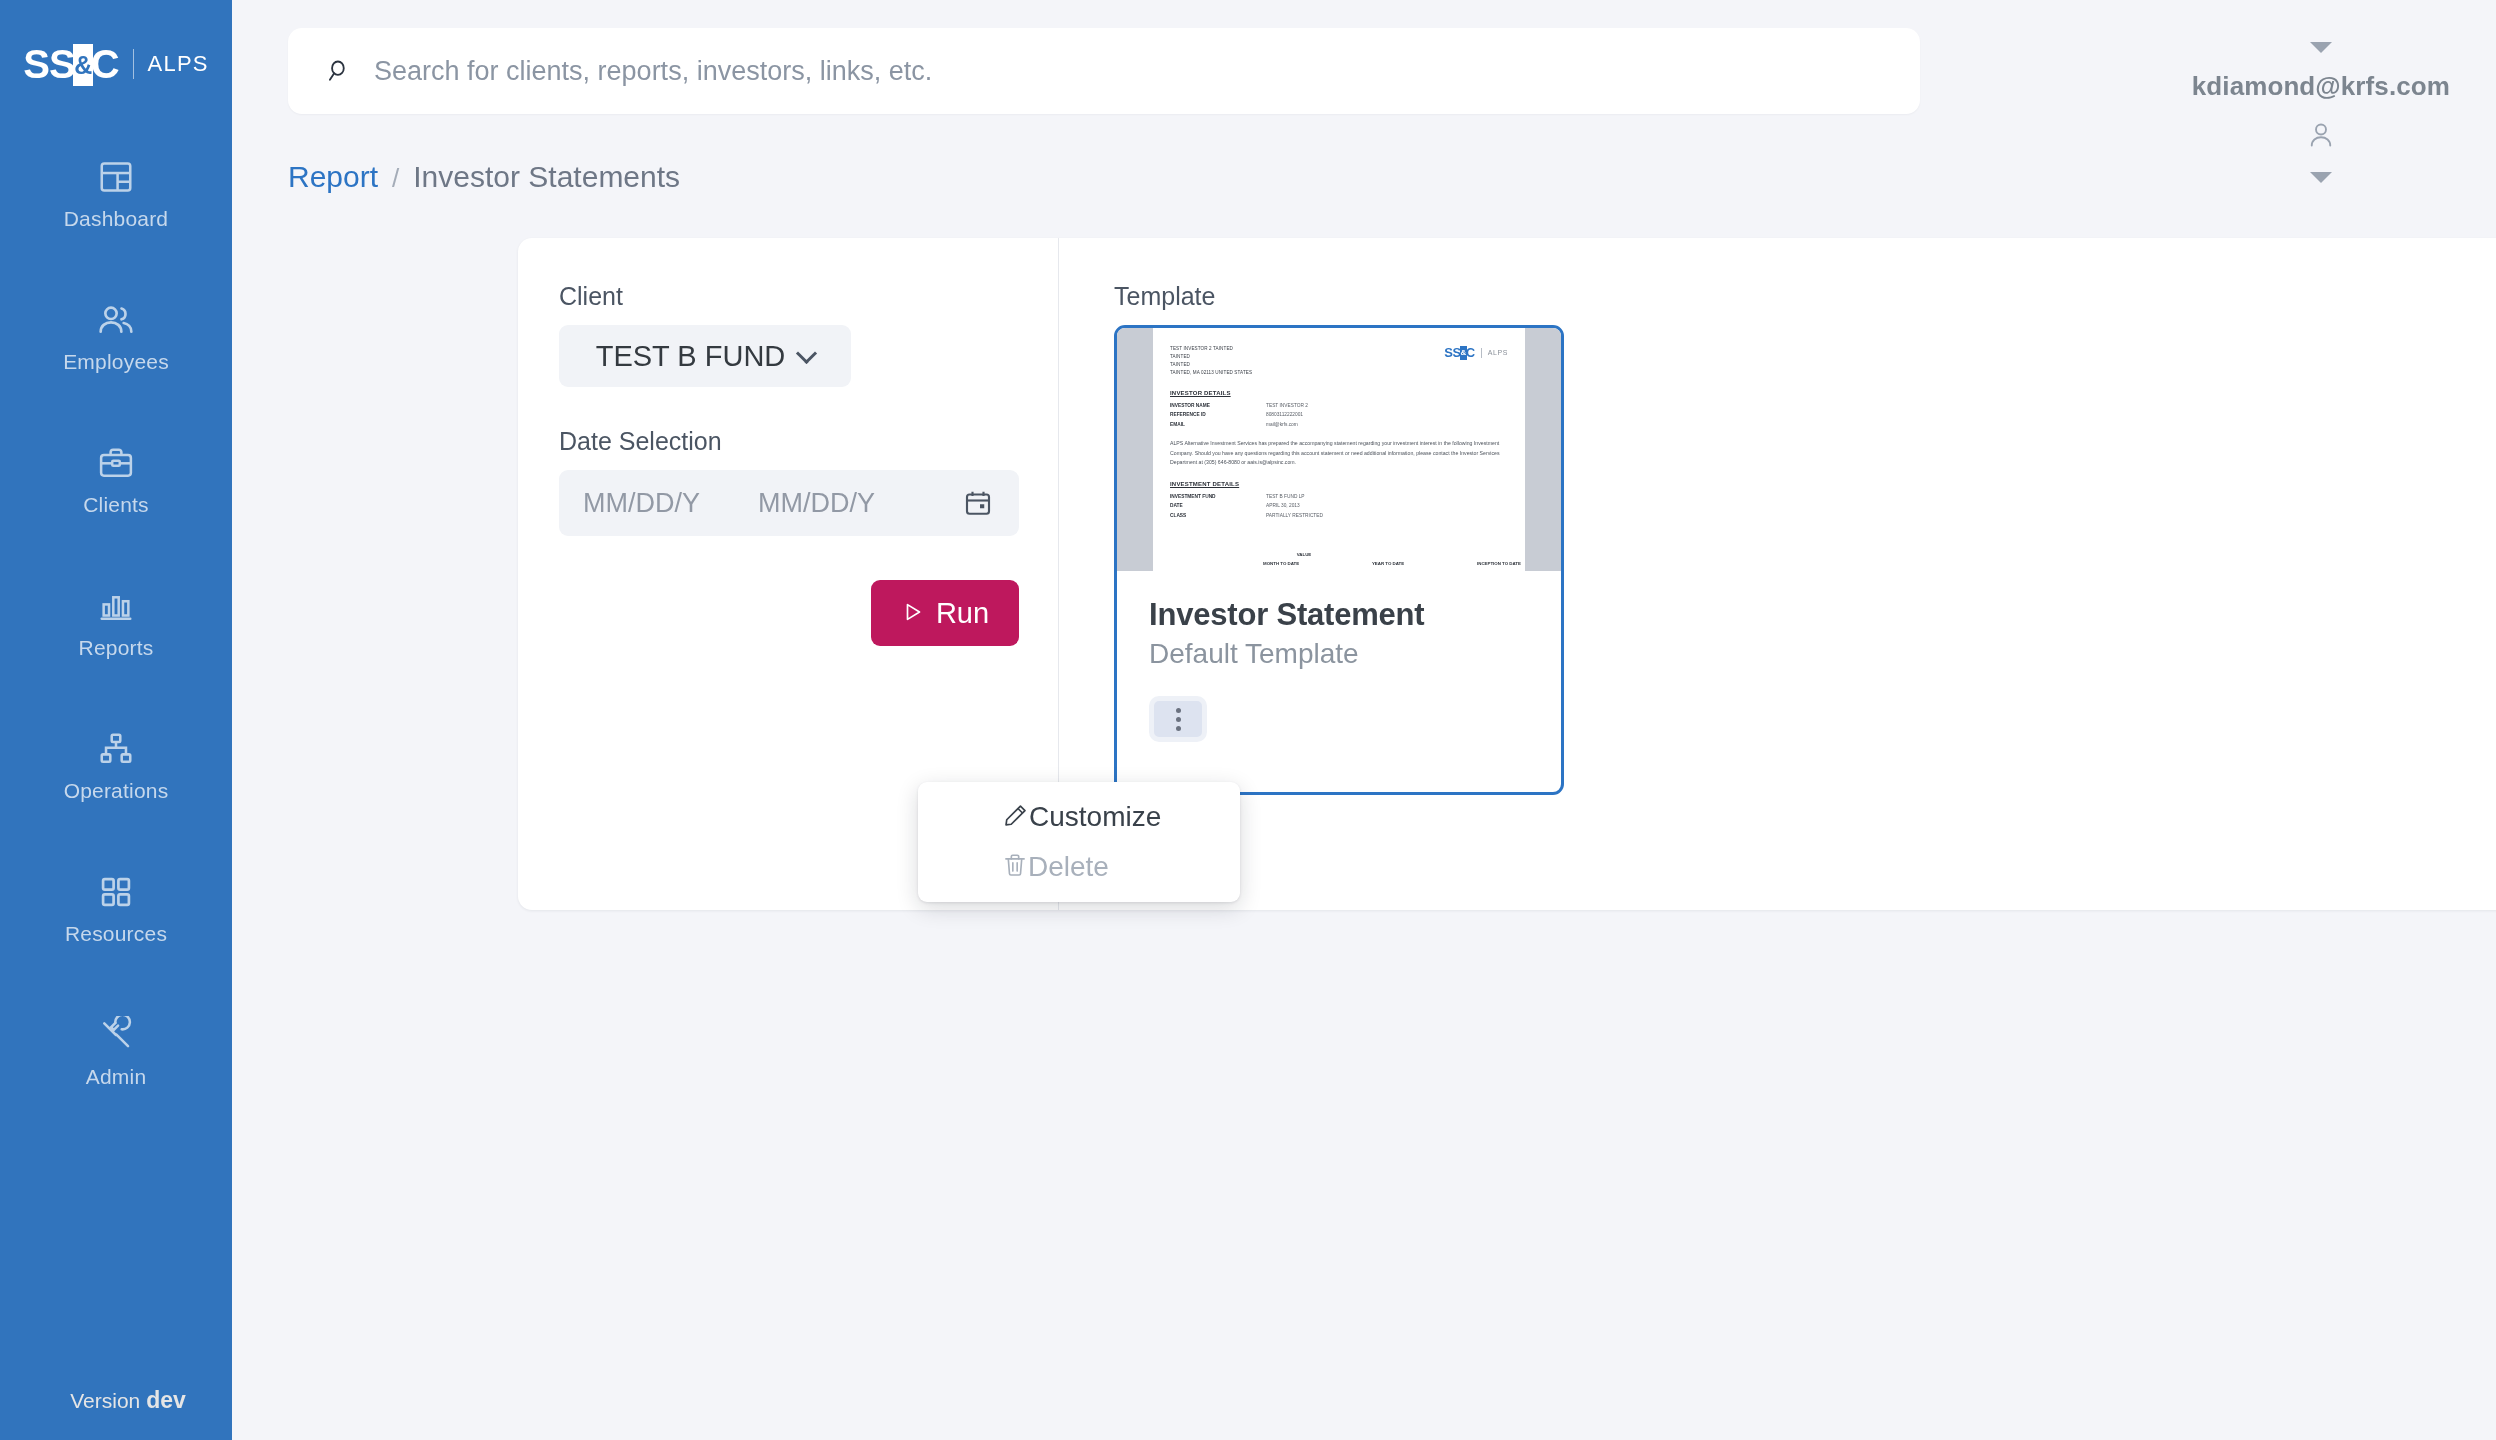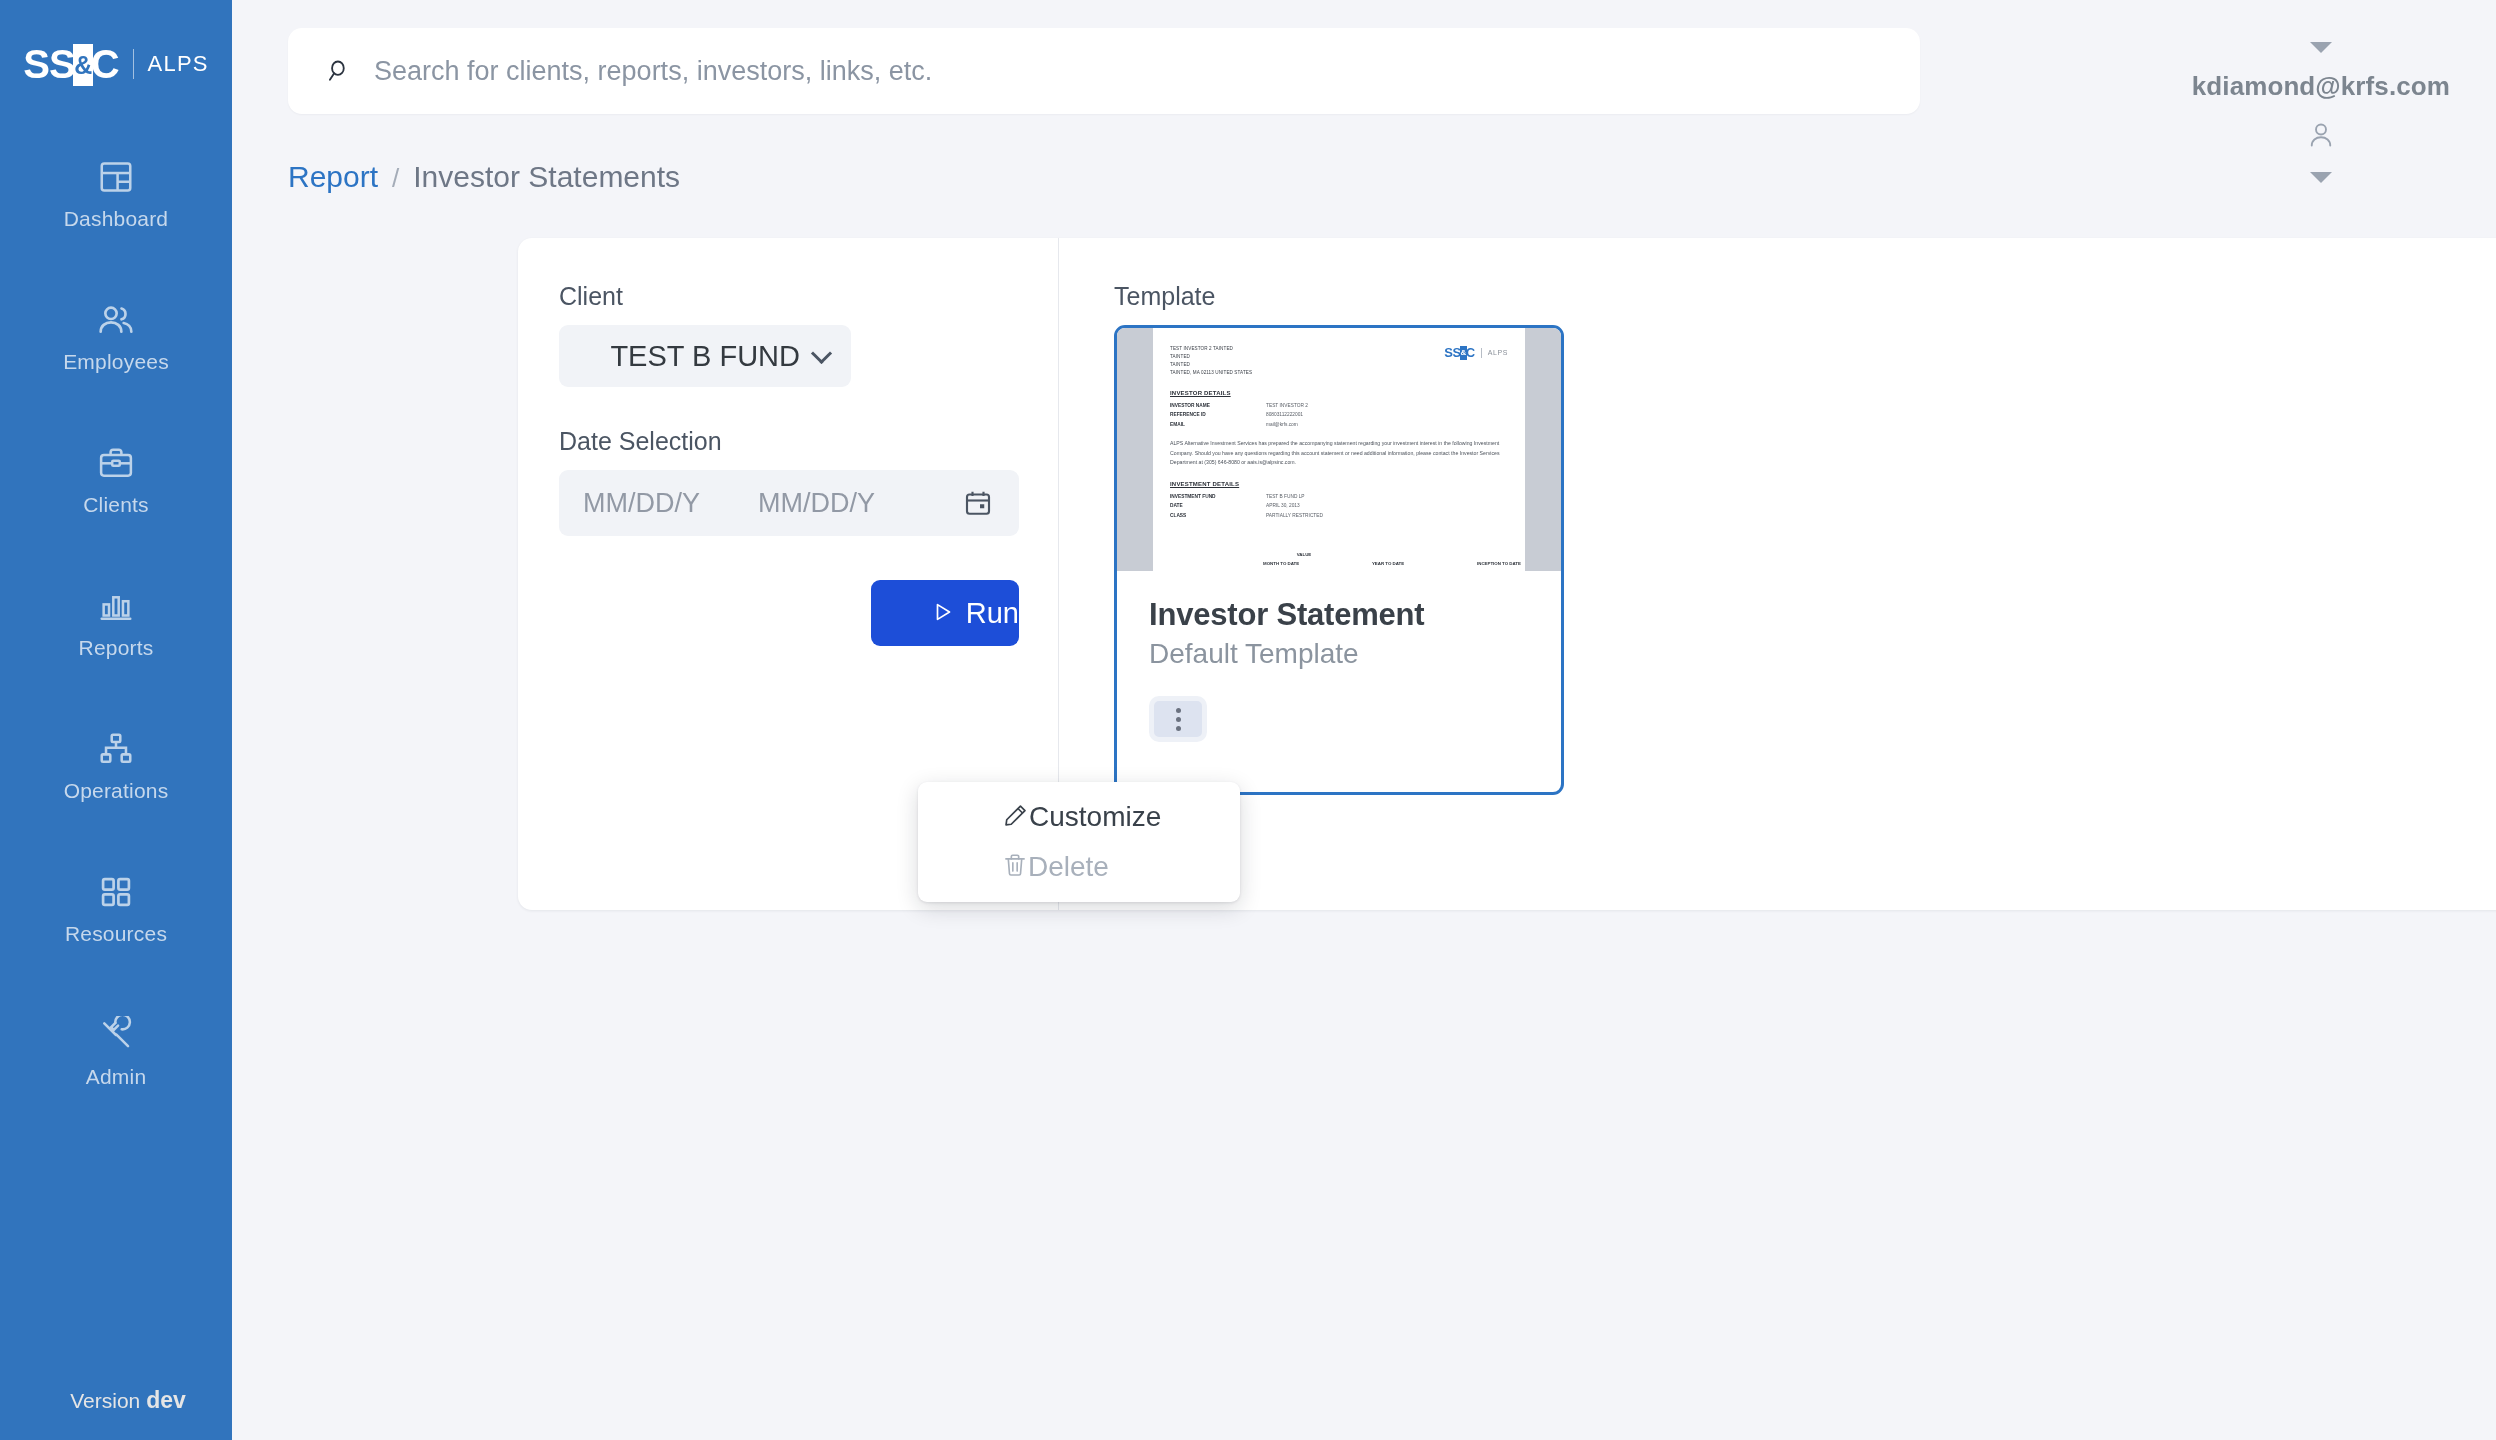--- a/index.html
+++ b/index.html
@@ -148,21 +148,21 @@
     position: absolute; left: 41px; top: 44px;
     width: 460px;
   }
   .field-label {
     font-size: 25px; color: #4b5563; margin-bottom: 14px;
   }
   #client-select {
     width: 292px; height: 62px;
     background: #f1f3f7;
     border-radius: 9px;
-    display: flex; align-items: center; justify-content: flex-end;
+    display: flex; align-items: center; justify-content: center;
     padding: 0 22px 0 22px;
     cursor: pointer;
   }
   #client-value { font-size: 29px; color: #343a40; }
   .chev {
     width: 15px; height: 15px;
     border-right: 3px solid #4b5563;
     border-bottom: 3px solid #4b5563;
     transform: rotate(45deg);
     margin-top: -6px; margin-left: 14px;
@@ -188,24 +188,24 @@
     transform: translateY(-50%);
     cursor: pointer; display: flex;
   }
   #run-row {
     margin-top: 44px;
     width: 460px;
     display: flex; justify-content: flex-end;
   }
   #run-button {
     width: 148px; height: 66px;
-    background: #1d4ed8;
+    background: #be185d;
     border: none; border-radius: 9px;
     color: #ffffff;
-    display: flex; align-items: center; justify-content: flex-end; gap: 11px;
+    display: flex; align-items: center; justify-content: center; gap: 11px;
     cursor: pointer;
     font-family: "Liberation Sans", sans-serif;
   }
   #run-label { font-size: 29px; }
 
   
   #template-pane {
     position: absolute; left: 596px; top: 44px;
   }
   #template-label { font-size: 25px; color: #4b5563; margin-bottom: 14px; }

